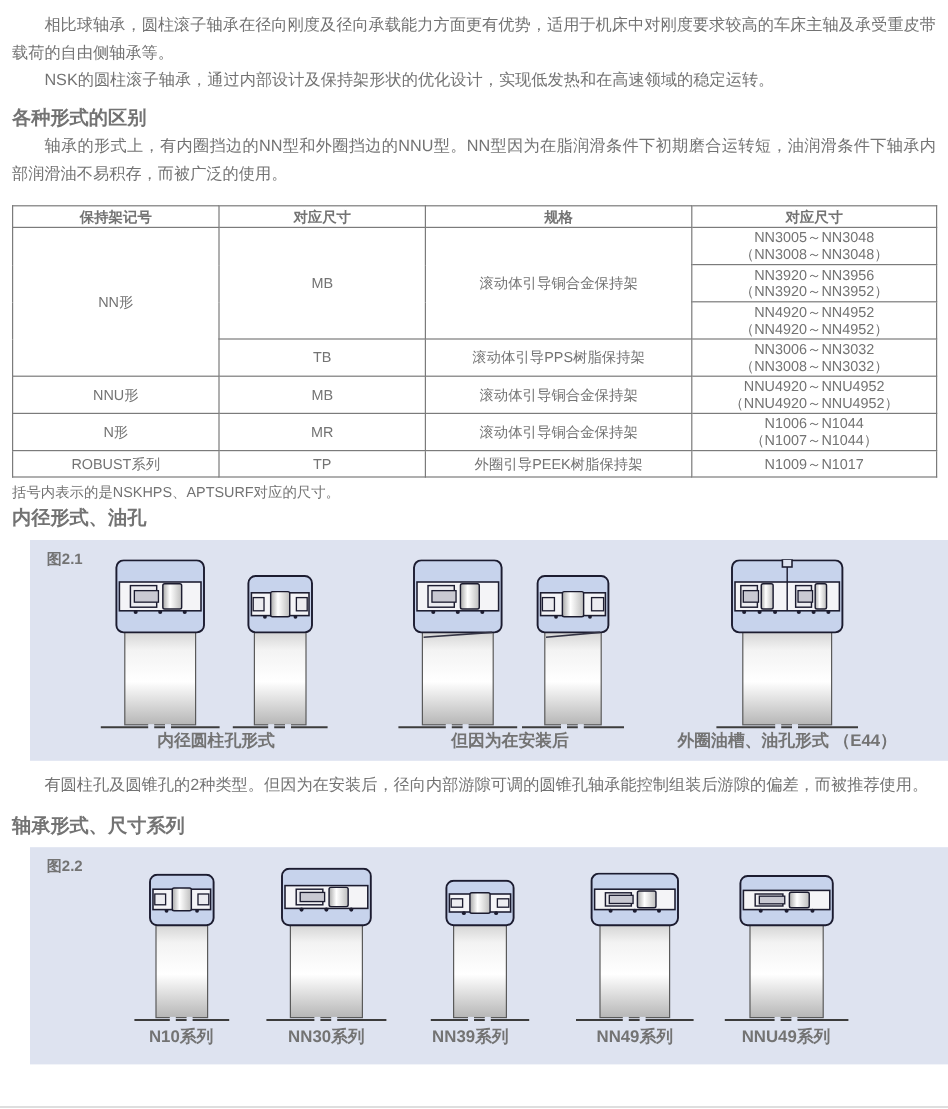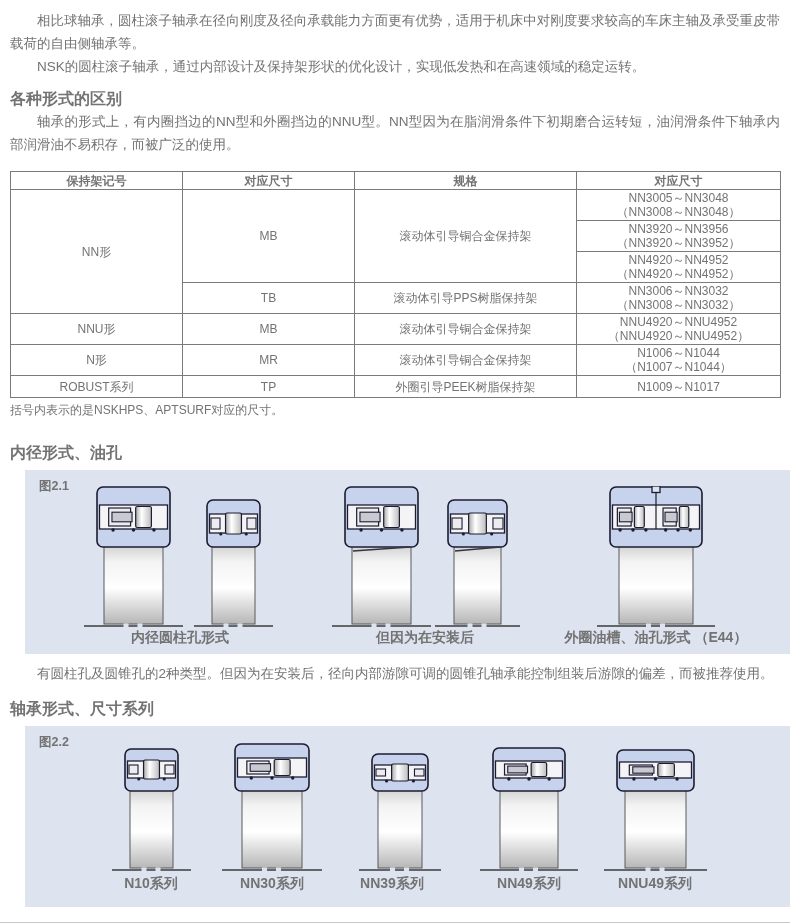--- a/index.html
+++ b/index.html
@@ -125,21 +125,21 @@
     <tr class="r1">
       <td>ROBUST系列</td>
       <td>TP</td>
       <td>外圈引导PEEK树脂保持架</td>
       <td>N1009～N1017</td>
     </tr>
   </tbody>
     </table>
   <div class="footnote">括号内表示的是NSKHPS、APTSURF对应的尺寸。</div>
 
-  <h2 class="sec" style="margin-top:24px;">内径形式、油孔</h2>
+  <h2 class="sec" style="margin-top:4px;">内径形式、油孔</h2>
 
   <div class="figbox" id="fig1">
     <div class="figlabel">图2.1</div>
     <div class="bearing" style="left:58px; top:16px;"><svg width="101" height="142" viewBox="0 0 101 142" xmlns="http://www.w3.org/2000/svg">
           <defs>
             <linearGradient id="sgb0" x1="0" y1="0" x2="0" y2="1">
               <stop offset="0" stop-color="#cfcfcf"></stop>
               <stop offset="0.22" stop-color="#f3f3f3"></stop>
               <stop offset="0.55" stop-color="#ffffff"></stop>
               <stop offset="1" stop-color="#b6b6b6"></stop>

